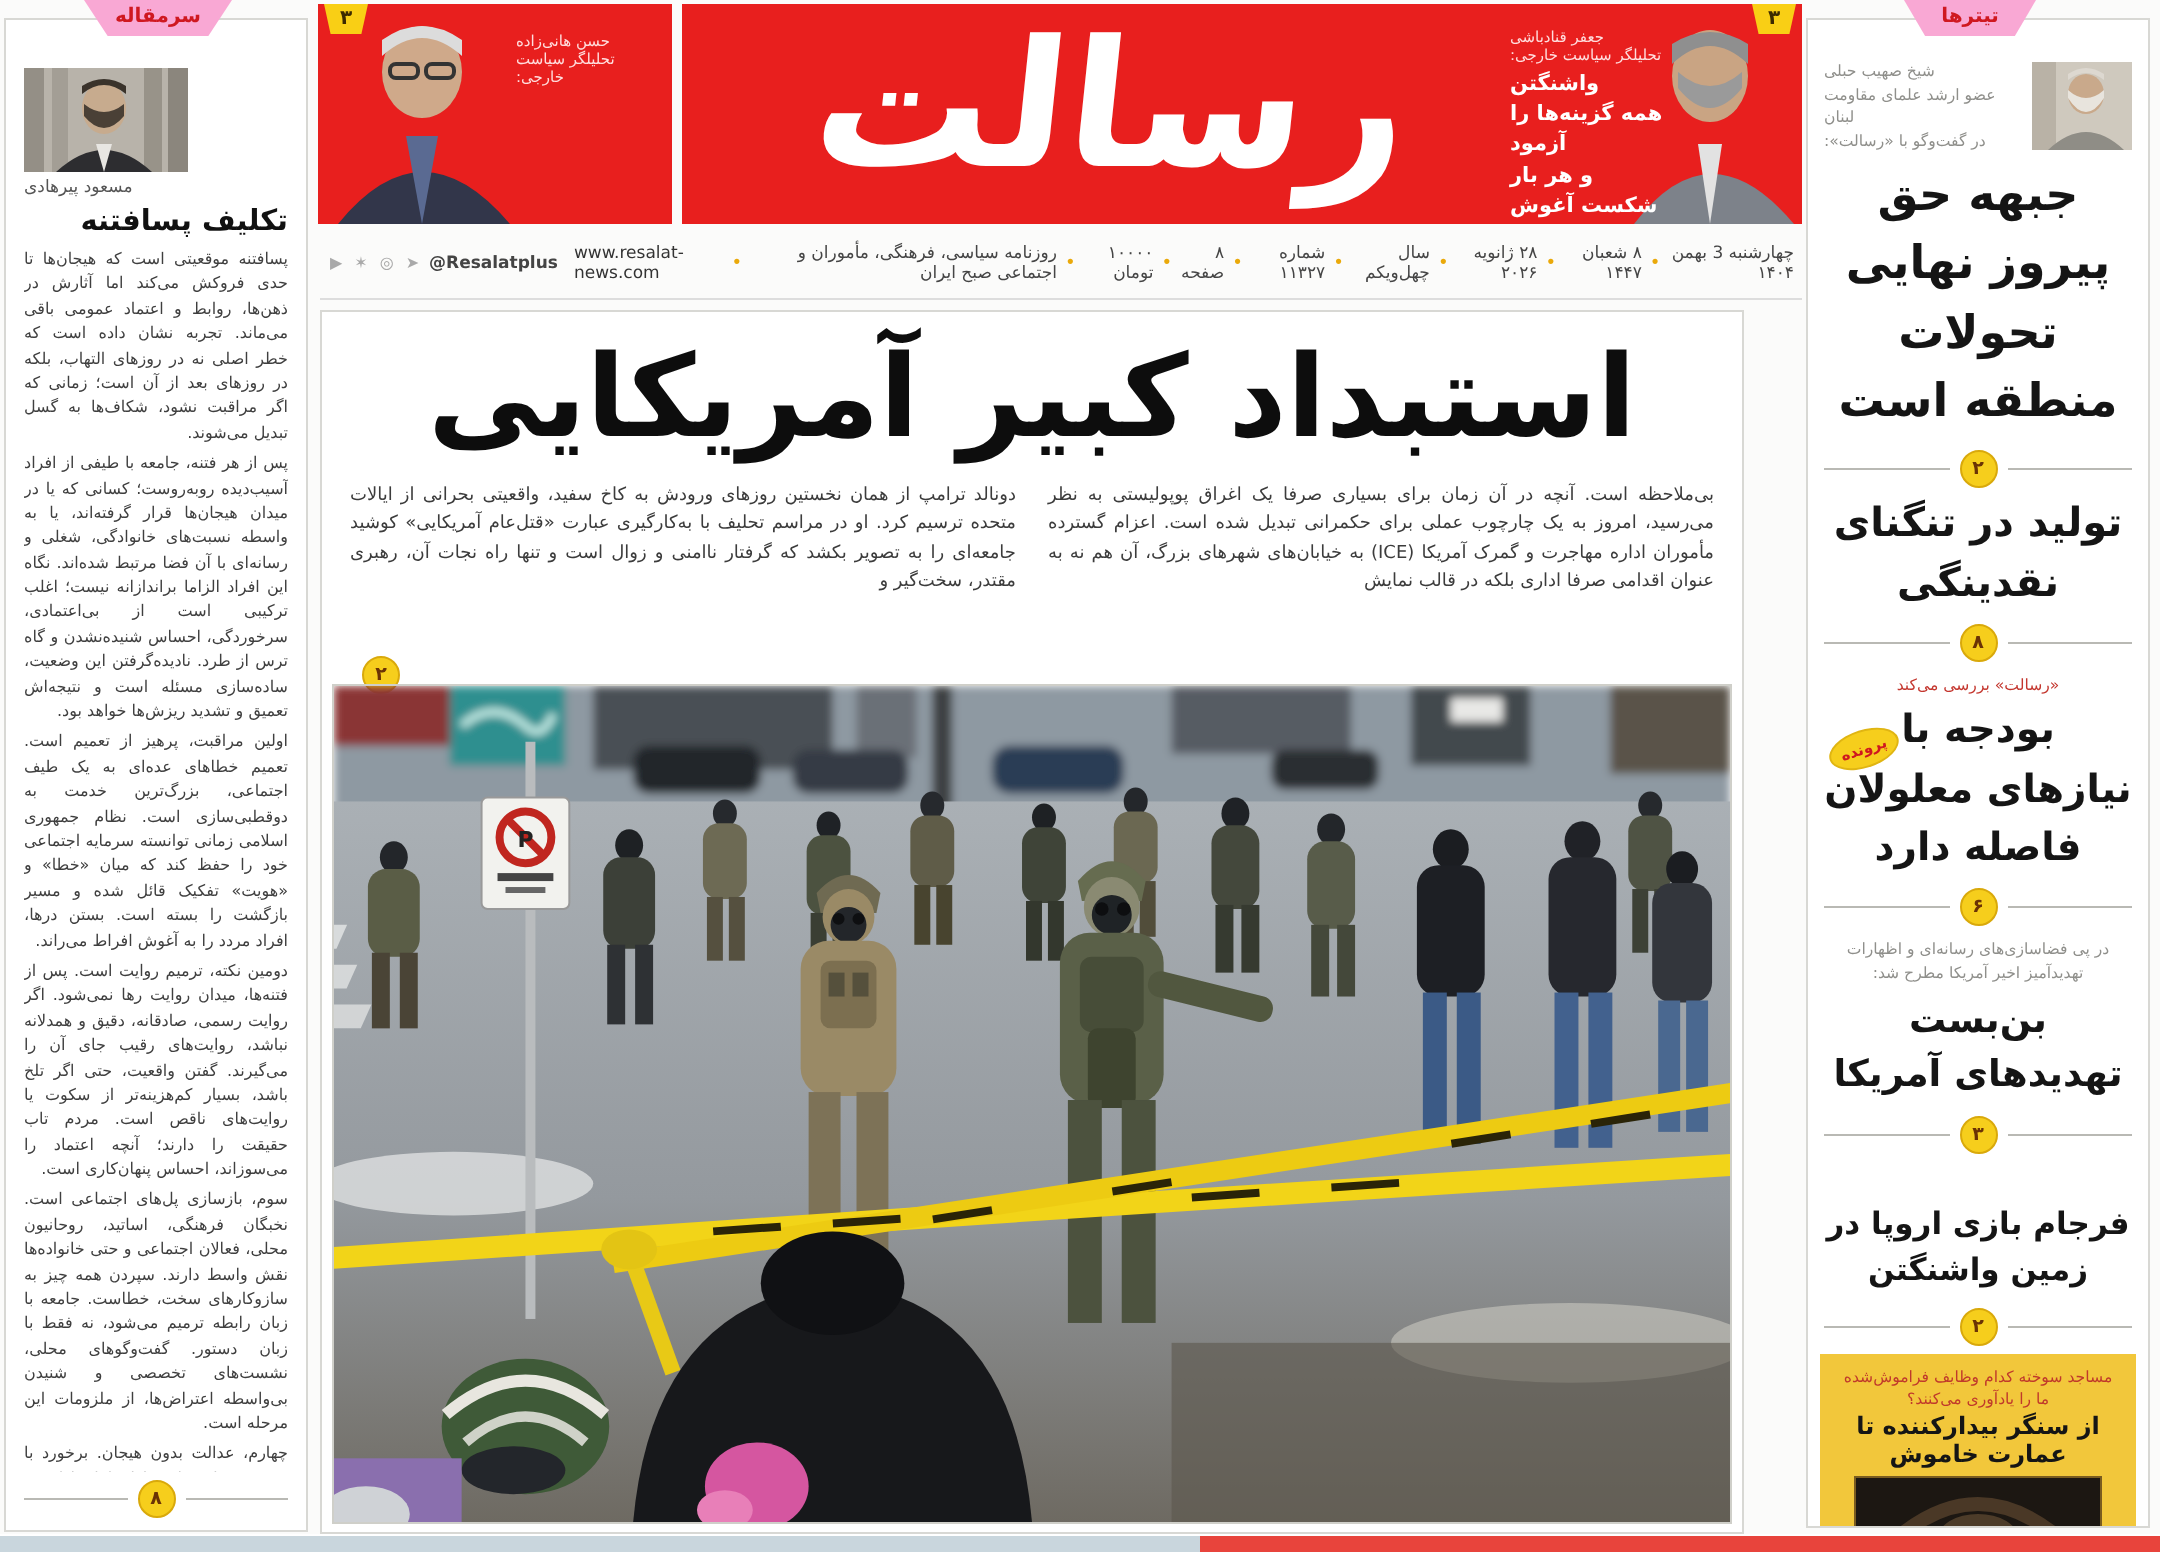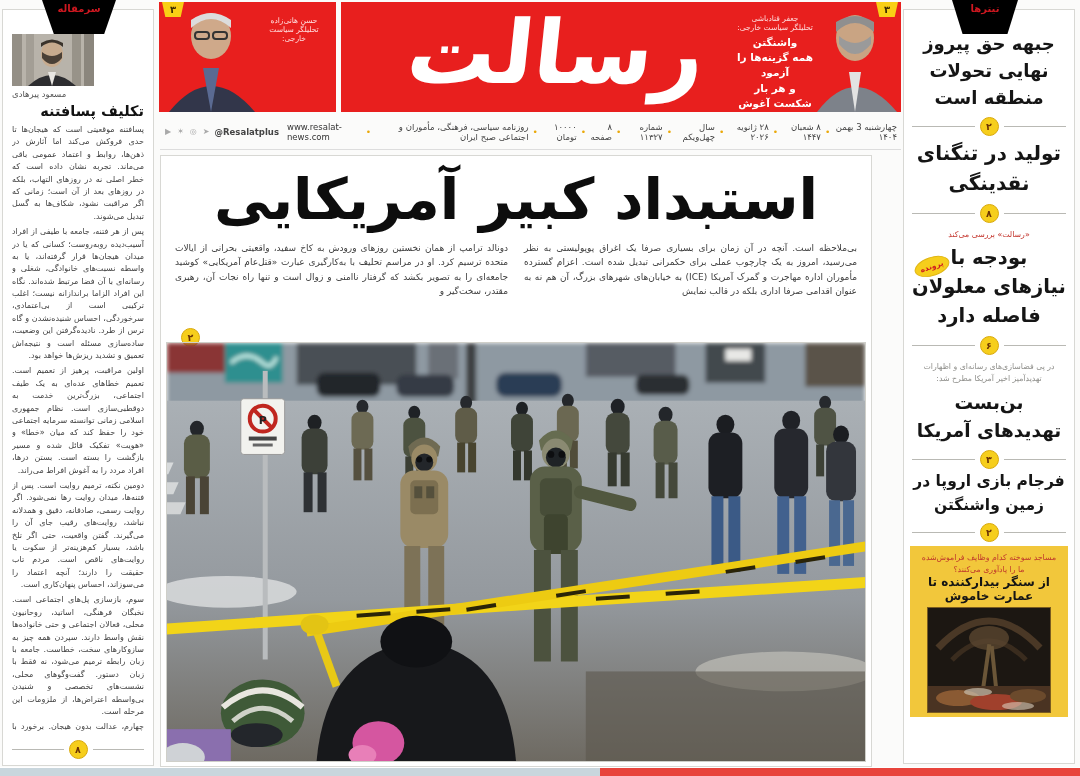--- a/index.html
+++ b/index.html
@@ -1,37 +1,37 @@
 <!DOCTYPE html>
 <html lang="fa"><head>
 <meta charset="utf-8">
 <style>
   html,body{margin:0;padding:0;background:#eef0f0;font-family:"DejaVu Sans","Liberation Sans",sans-serif;}
   #page{position:relative;width:1080px;height:776px;background:#fbfbfa;overflow:hidden;}
   .box{background:#fff;border:1px solid #d8d8d4;box-sizing:border-box;}
-  .tab{position:absolute;background:#000000;color:#cf1820;font-weight:bold;font-size:10px;
-       text-align:center;line-height:18px;height:34px;clip-path:polygon(0 0,100% 0,84% 100%,16% 100%);z-index:5;}
+  .tab{position:absolute;background:#f9a8d4;color:#cf1820;font-weight:bold;font-size:10px;
+       text-align:center;line-height:18px;height:18px;clip-path:polygon(0 0,100% 0,84% 100%,16% 100%);z-index:5;}
   .numtab{position:absolute;background:#f9cf15;color:#3c2a00;font-weight:bold;font-size:10px;
        width:22px;height:15px;line-height:15px;text-align:center;clip-path:polygon(0 0,100% 0,85% 100%,15% 100%);z-index:6;}
   .pagenum-row{display:flex;align-items:center;gap:5px;margin-top:4px;}
   .pagenum-row .ln{flex:1;height:1px;background:#b9b9b4;}
   .pagenum{width:17px;height:17px;border-radius:50%;background:#f6ce1c;border:1px solid #d9a90b;
        color:#6b3305;font-size:9.5px;font-weight:bold;text-align:center;line-height:17px;flex:0 0 auto;}
   
   #editorial{position:absolute;left:2px;top:9px;width:152px;height:757px;}
   #editorial .inner{padding:24px 9px 6px 9px;height:100%;box-sizing:border-box;display:flex;flex-direction:column;overflow:hidden;}
   #editorial .author{font-size:8.5px;color:#555;text-align:left;margin:3px 2px 2px 0;direction:rtl;}
   #editorial h2{font-size:14.5px;font-weight:900;color:#111;margin:2px 0 5px;text-align:right;direction:rtl;}
   #editorial .body{font-size:8px;line-height:1.55;color:#3f3f3f;text-align:justify;direction:rtl;flex:1;overflow:hidden;}
   #editorial .body p{margin:0 0 3px;}
   
   .redbox{position:absolute;background:#e81f1e;}
   #analyst-left{left:159px;top:2px;width:177px;height:110px;}
   #analyst-right-zone{position:absolute;right:0;top:0;width:168px;height:110px;}
-  .analyst-text{position:absolute;color:#fff;direction:rtl;text-align:center;}
+  .analyst-text{position:absolute;color:#fff;direction:rtl;text-align:left;}
   .analyst-name{font-size:7.5px;color:#ffdede;}
   .analyst-role{font-size:7.5px;color:#ffdede;margin-bottom:3px;}
   .analyst-quote{font-size:10.5px;font-weight:bold;line-height:1.45;}
   #masthead{left:341px;top:2px;width:560px;height:110px;}
   #masthead-title{position:absolute;left:30px;top:-4px;width:370px;text-align:center;color:#fff;
        font-size:88px;font-weight:900;transform:skewX(-6deg);letter-spacing:-4px;line-height:110px;}
   
   #dateline{position:absolute;left:160px;top:114px;width:741px;height:36px;border-bottom:1px solid #ddd;
        display:flex;align-items:center;font-size:8.5px;color:#454545;direction:rtl;gap:4px;padding:0 4px;box-sizing:border-box;}
   #dateline .dot{color:#eaa90a;font-size:9px;}
@@ -44,21 +44,21 @@
        margin:8px 0 4px;letter-spacing:-2px;line-height:1.25;}
   #lead{display:flex;gap:16px;direction:rtl;padding:2px 14px 0;}
   #lead .col{flex:1;font-size:9px;line-height:1.58;color:#3c3c3c;text-align:justify;}
   #lead-pagenum{position:absolute;left:20px;top:172px;}
   #main-photo-wrap{position:absolute;left:5px;top:186px;width:700px;height:420px;border:1px solid #cfcfc9;box-sizing:border-box;}
   
   #sidebar{position:absolute;left:903px;top:9px;width:172px;height:755px;}
   #sidebar .inner{padding:18px 8px 4px;box-sizing:border-box;height:100%;display:flex;flex-direction:column;overflow:hidden;}
   .sb-kicker{font-size:7.8px;color:#8f8f8b;text-align:center;direction:rtl;line-height:1.5;margin:2px 0;}
   .sb-kicker.red{color:#c4372f;}
-  .sb-head{font-size:18px;font-weight:900;color:#151515;text-align:center;direction:rtl;line-height:1.5;margin:2px 0;}
+  .sb-head{font-size:23px;font-weight:900;color:#151515;text-align:center;direction:rtl;line-height:1.5;margin:2px 0;}
   .sb-item1-row{display:flex;direction:rtl;gap:5px;align-items:center;}
   .sb-item1-row .sb-kicker{flex:1;text-align:left;}
   
   #mosque{background:#f2c73b;margin:4px -2px 0;padding:6px 8px 4px;position:relative;}
   #mosque .kick{font-size:7.8px;color:#c0392b;text-align:center;direction:rtl;line-height:1.5;}
   #mosque .title{font-size:33px;font-weight:900;color:#cf1019;text-align:center;direction:rtl;line-height:1.15;margin:2px 0 1px;}
   #mosque .sub{font-size:12px;font-weight:900;color:#151515;text-align:center;direction:rtl;margin-bottom:4px;}
   #mosque .photo{display:block;margin:0 auto;border:1px solid #7a5c20;}
   #badge-parvandeh{position:absolute;left:2px;top:34px;background:#f6ce1c;color:#cf1820;font-size:7.5px;
        font-weight:bold;padding:4px 5px;border-radius:50%;transform:rotate(-18deg);border:1px solid #e0b512;z-index:4;}
@@ -128,21 +128,21 @@
     <div id="analyst-right-zone">
       <div class="numtab" style="right:3px;top:0;">۳</div>
       <svg width="92" height="110" viewBox="0 0 92 110" style="position:absolute;right:0;top:0;">
         <rect width="92" height="110" fill="#e81f1e"></rect>
         <ellipse cx="46" cy="36" rx="19" ry="23" fill="#c9a483"></ellipse>
         <path d="M27 30 Q46 12 65 30 L65 20 Q46 8 27 20 Z" fill="#8f8f8f"></path>
         <path d="M30 42 Q46 62 62 42 L62 34 Q46 48 30 34 Z" fill="#9a9a9a"></path>
         <path d="M8 110 Q46 60 88 110 Z" fill="#7d828a"></path>
         <path d="M40 70 L46 110 L52 70 Z" fill="#e2e2e2"></path>
       </svg>
-      <div class="analyst-text" style="right:84px;top:12px;width:80px;left:2px;">
+      <div class="analyst-text" style="right:84px;top:12px;width:80px;left:22px;">
         <div class="analyst-name">جعفر قنادباشی</div>
         <div class="analyst-role">تحلیلگر سیاست خارجی:</div>
         <div class="analyst-quote">
           <div>واشنگتن</div>
           <div>همه گزینه‌ها را آزمود</div>
           <div>و هر بار شکست آغوش</div>
         </div>
       </div>
     </div>
   </div>
@@ -376,20 +376,35 @@
       </svg>
     </div>
   </div>
 
   <div class="tab" style="left:952px;top:0;width:66px;">
     <span>تیترها</span>
   </div>
   <div id="sidebar" class="box">
     <div class="inner">
 
+      <div class="sb-item1-row">
+        <svg width="50" height="44" viewBox="0 0 50 44" style="flex:0 0 auto;">
+          <rect width="50" height="44" fill="#cfc9be"></rect>
+          <rect x="0" y="0" width="12" height="44" fill="#b9b2a6"></rect>
+          <ellipse cx="27" cy="16" rx="9" ry="10" fill="#c9a98b"></ellipse>
+          <path d="M18 18 Q27 32 36 18 L36 14 Q27 22 18 14 Z" fill="#e8e4dd"></path>
+          <path d="M18 9 Q27 2 36 9 L36 6 Q27 0 18 6 Z" fill="#ddd8d0"></path>
+          <path d="M8 44 Q27 26 46 44 Z" fill="#8f8d86"></path>
+        </svg>
+        <div class="sb-kicker">
+          <div>شیخ صهیب حبلی</div>
+          <div>عضو ارشد علمای مقاومت لبنان</div>
+          <div>در گفت‌وگو با «رسالت»:</div>
+        </div>
+      </div>
       <div class="sb-head">جبهه حق پیروز نهایی تحولات منطقه است</div>
       <div class="pagenum-row">
         <div class="ln"></div>
           <div class="pagenum">۲</div>
           <div class="ln"></div>
       </div>
 
       <div class="sb-head" style="font-size:20px;">تولید در تنگنای نقدینگی</div>
       <div class="pagenum-row">
         <div class="ln"></div>
@@ -409,21 +424,21 @@
       </div>
 
       <div class="sb-kicker" style="margin-top:6px;">در پی فضاسازی‌های رسانه‌ای و اظهارات تهدیدآمیز اخیر آمریکا مطرح شد:</div>
       <div class="sb-head" style="font-size:18.5px;">بن‌بست تهدیدهای آمریکا</div>
       <div class="pagenum-row">
         <div class="ln"></div>
           <div class="pagenum">۳</div>
           <div class="ln"></div>
       </div>
 
-      <div class="sb-head" style="font-size:15.5px;margin-top:1px;">فرجام بازی اروپا در زمین واشنگتن</div>
+      <div class="sb-head" style="font-size:15.5px;margin-top:24px;">فرجام بازی اروپا در زمین واشنگتن</div>
       <div class="pagenum-row">
         <div class="ln"></div>
           <div class="pagenum">۲</div>
           <div class="ln"></div>
       </div>
 
       <div id="mosque">
         <div class="kick">مساجد سوخته کدام وظایف فراموش‌شده ما را یادآوری می‌کنند؟</div>
         <div class="sub">از سنگر بیدارکننده تا عمارت خاموش</div>
         <svg class="photo" width="122" height="104" viewBox="0 0 122 104">

